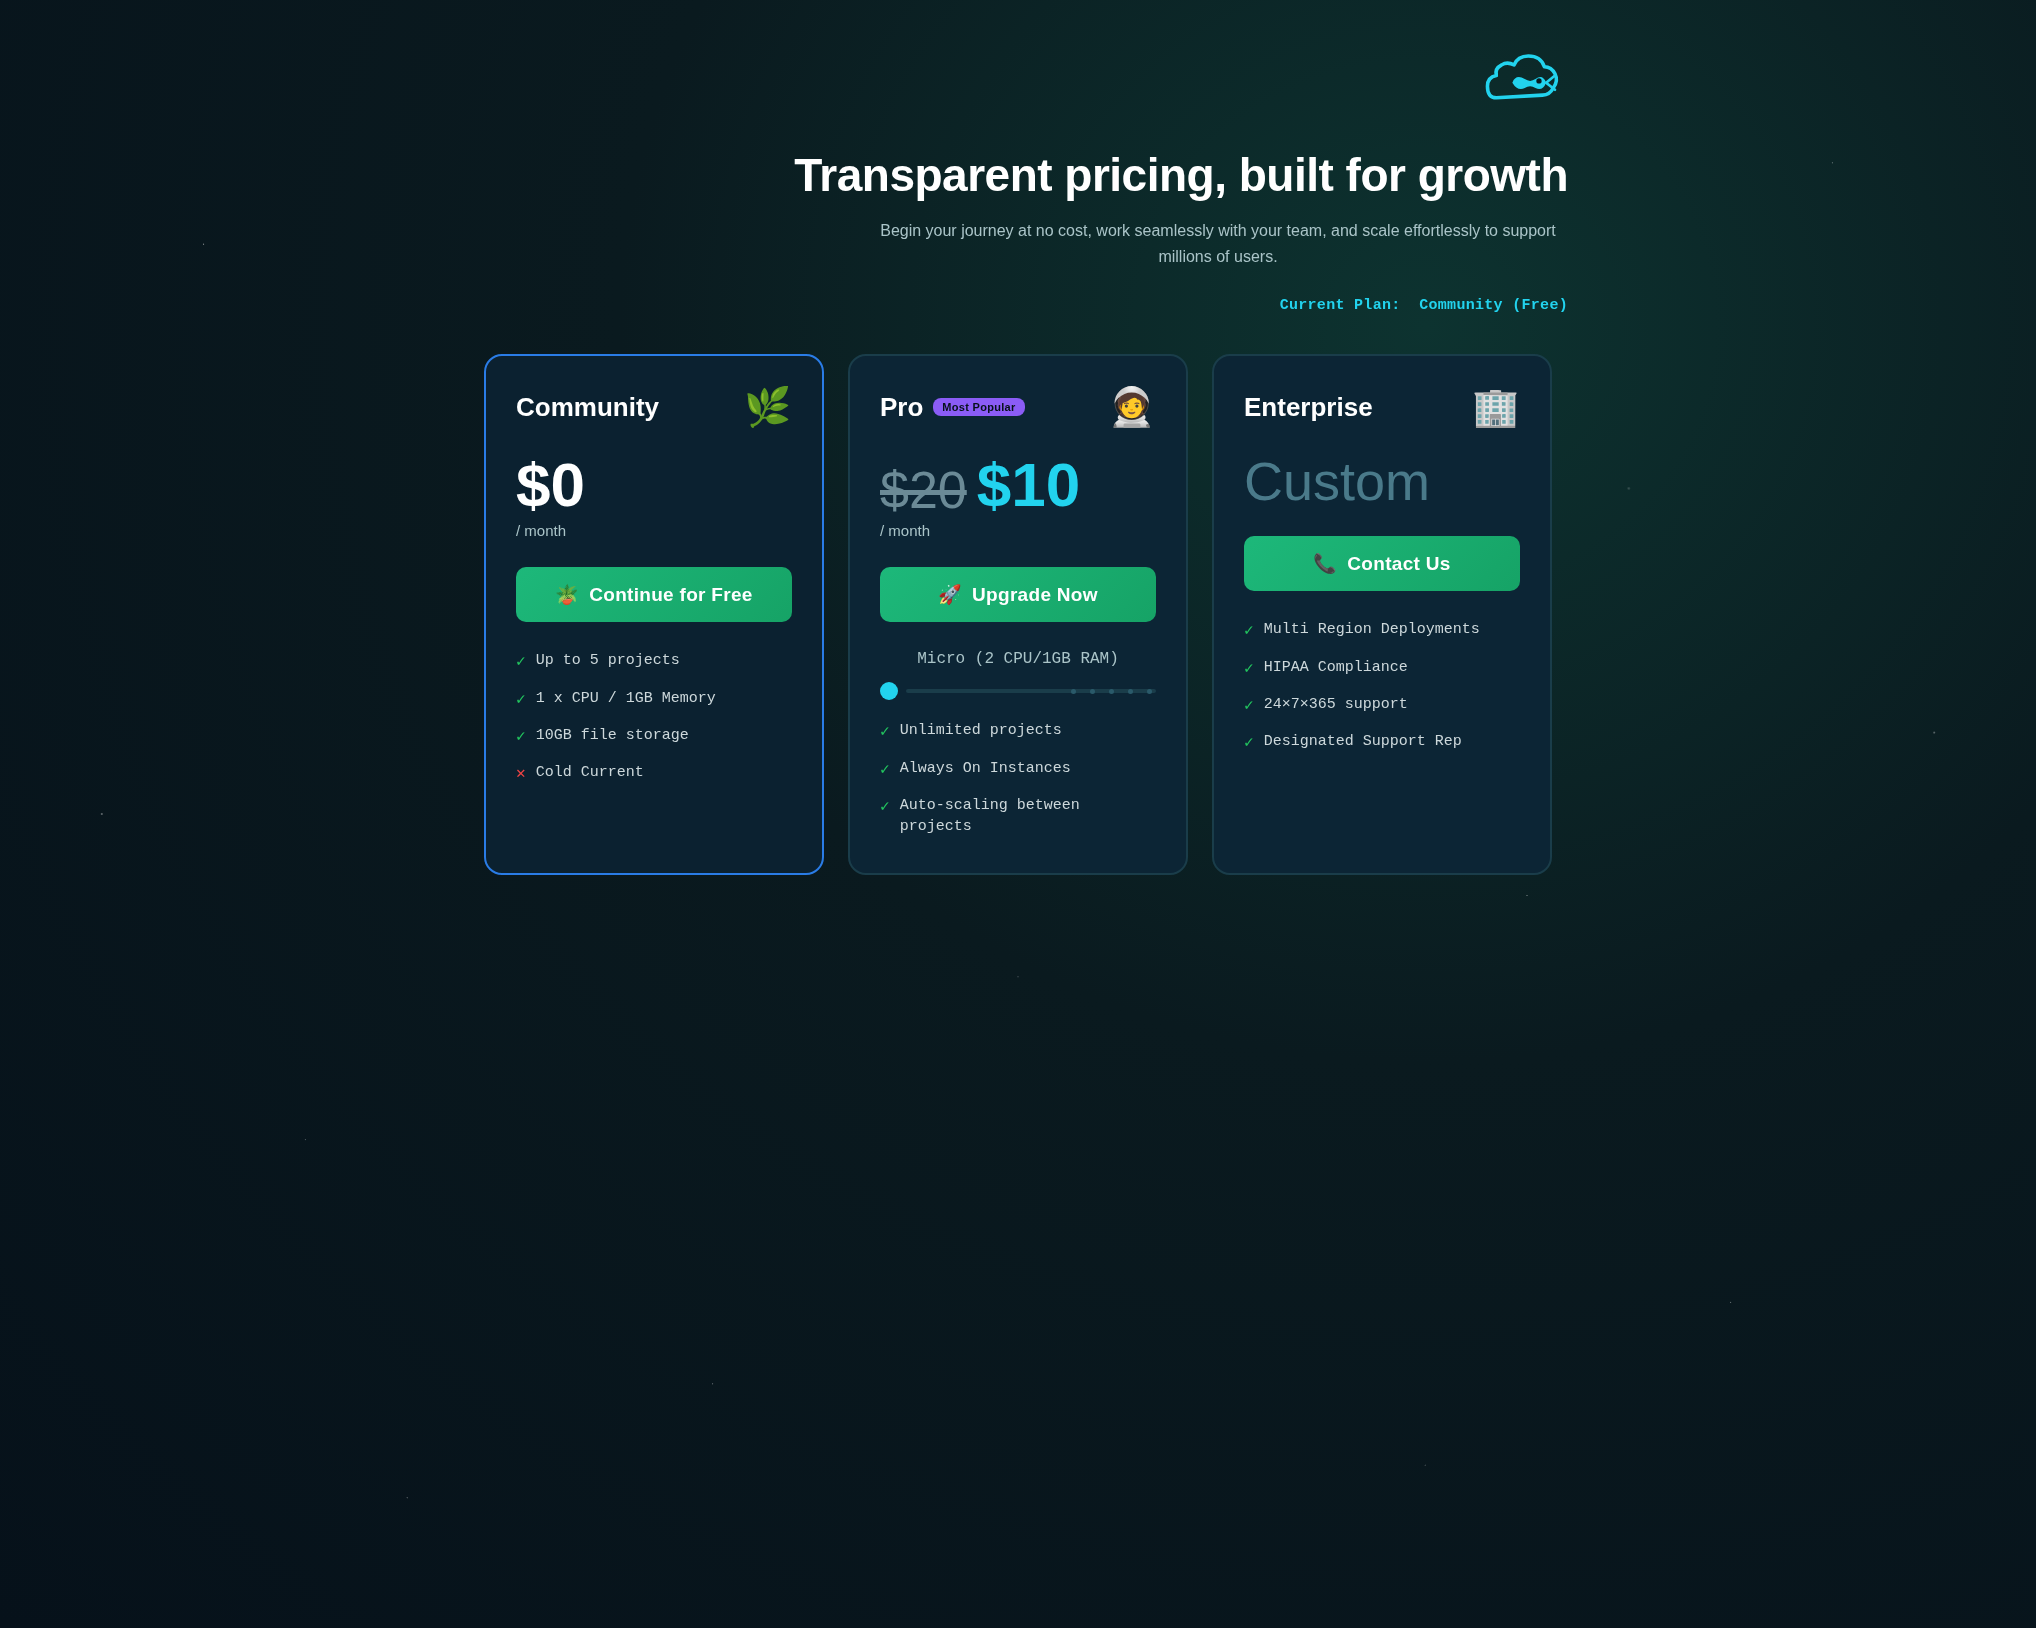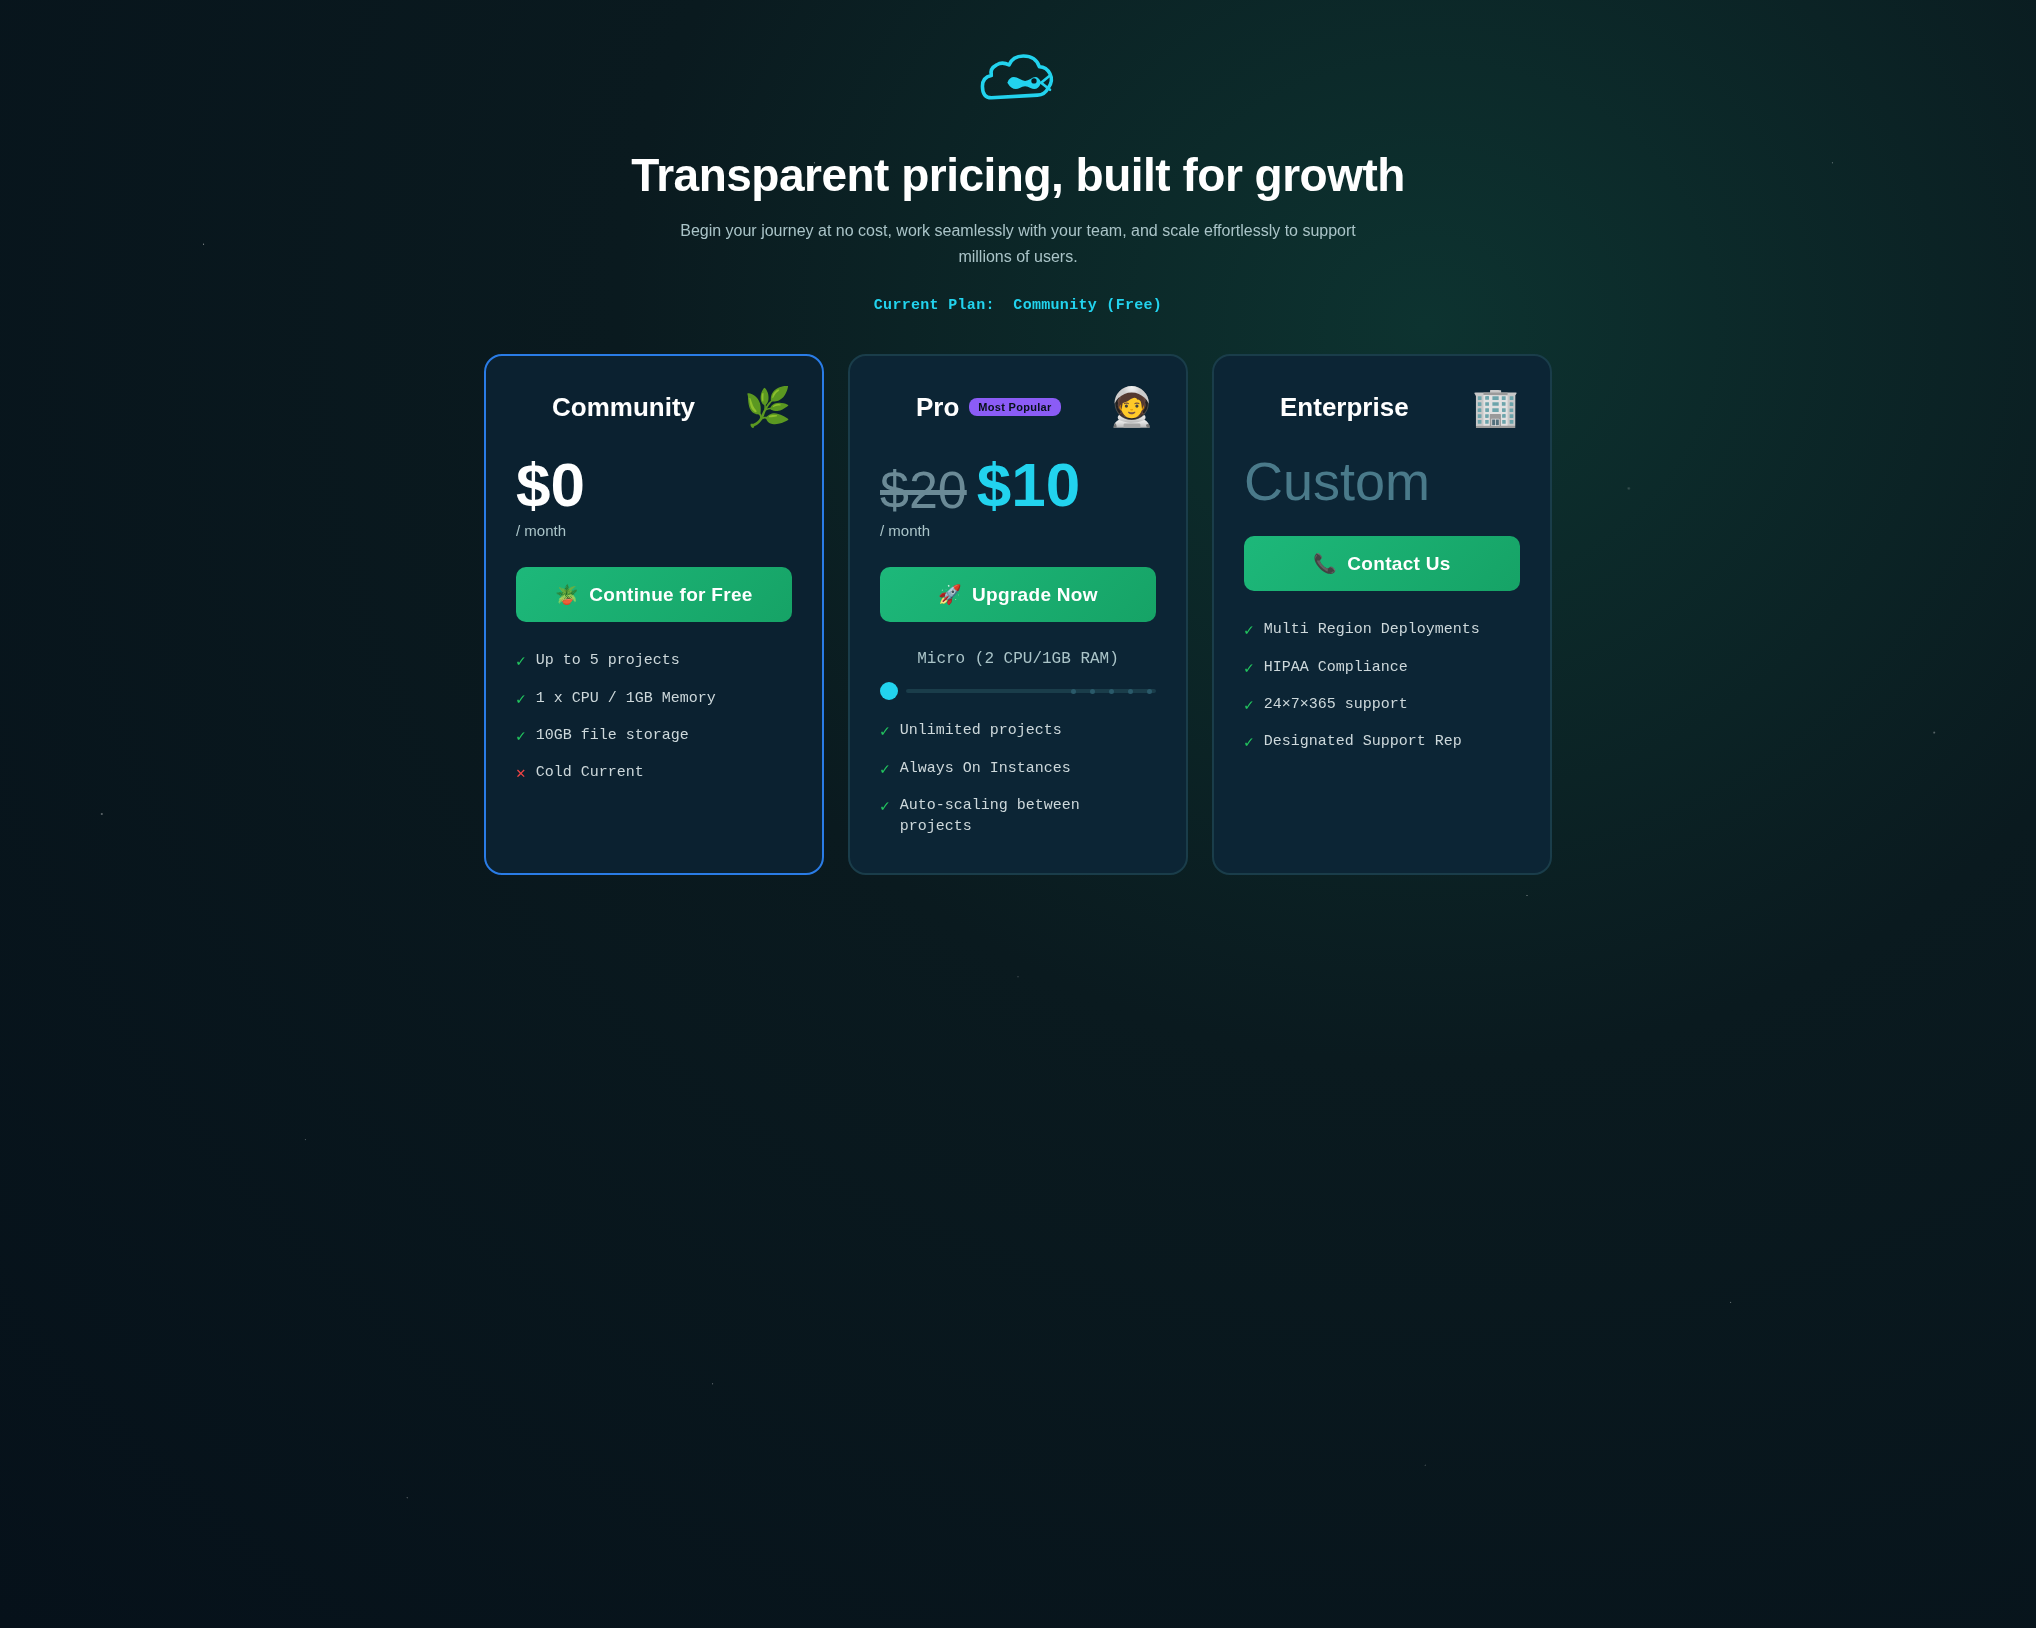--- a/index.html
+++ b/index.html
@@ -43,21 +43,21 @@
       z-index: 0;
     }
 
     .page-wrapper {
       position: relative;
       z-index: 1;
       width: 100%;
       max-width: 1100px;
       display: flex;
       flex-direction: column;
-      align-items: center;
+      align-items: flex-end;
     }
 
     
     .logo-wrap {
       margin-bottom: 24px;
     }
 
     .logo-svg {
       width: 90px;
       height: 80px;
@@ -128,21 +128,20 @@
       border: 2px solid #1a3d4a;
       background: #0c2535;
     }
 
     
     .card-header {
       display: flex;
       align-items: center;
       justify-content: space-between;
       margin-bottom: 28px;
-      margin-left: 36px;
     }
 
     .card-title-area {
       display: flex;
       align-items: center;
       gap: 10px;
     }
 
     .card-title {
       font-size: 26px;

